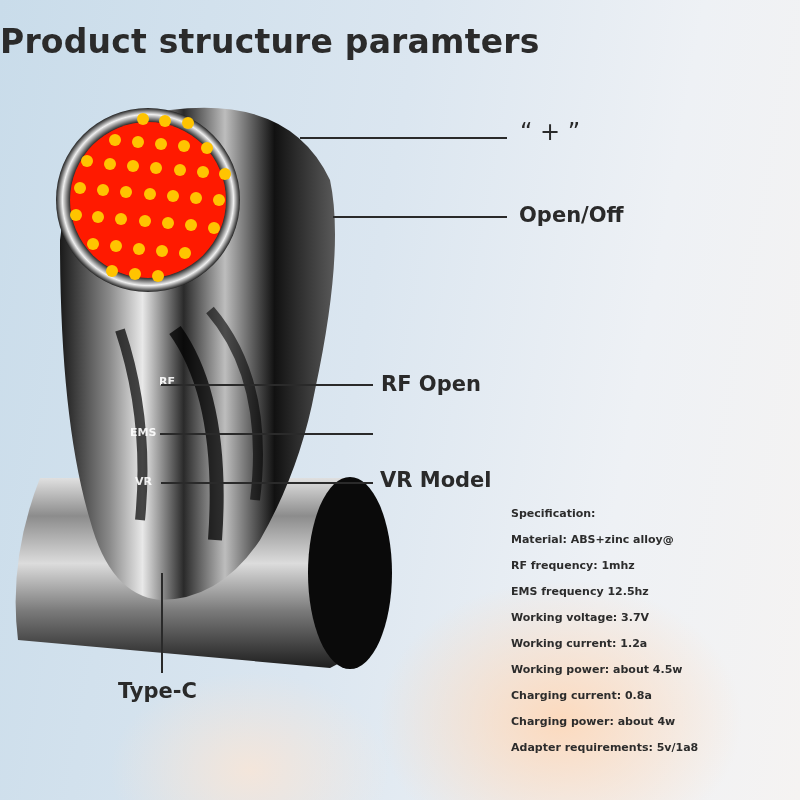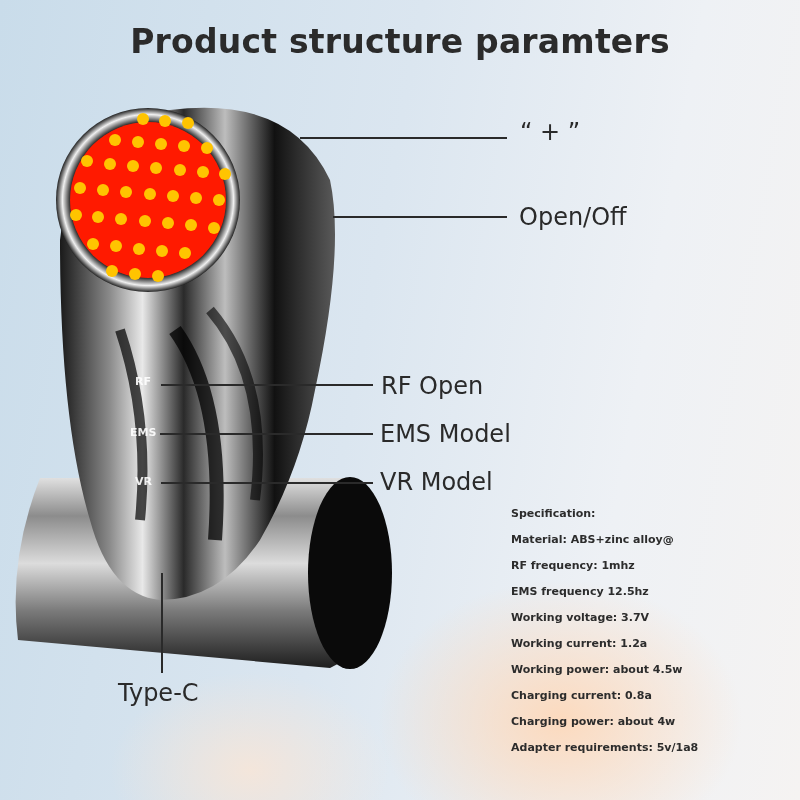--- a/index.html
+++ b/index.html
@@ -2,22 +2,22 @@
 <html><head>
 <meta charset="utf-8">
 <style>
   html,body{margin:0;padding:0;}
   body{width:800px;height:800px;overflow:hidden;font-family:"DejaVu Sans","Liberation Sans",sans-serif;}
   .canvas{position:relative;width:800px;height:800px;overflow:hidden;
     background:
       radial-gradient(ellipse 260px 200px at 560px 720px, rgba(255,214,180,0.85), rgba(255,230,210,0) 70%),
       radial-gradient(ellipse 200px 140px at 250px 770px, rgba(255,230,210,0.7), rgba(255,230,210,0) 70%),
       linear-gradient(100deg,#c9dcea 0%,#dbe6f0 45%,#eef1f5 75%,#f5f3f2 100%);}
-  .title{position:absolute;left:0;width:800px;top:22px;text-align:center;font-weight:bold;font-size:33px;color:#2b2b2b;letter-spacing:0.2px;}
-  .label{position:absolute;font-weight:normal;color:#2a2a2a;font-size:24px;white-space:nowrap;}
+  .title{position:absolute;left:0;width:800px;top:22px;text-align:left;font-weight:bold;font-size:33px;color:#2b2b2b;letter-spacing:0.2px;}
+  .label{position:absolute;font-weight:bold;color:#2a2a2a;font-size:21px;white-space:nowrap;}
   .line{position:absolute;background:#2a2a2a;}
   .spec{position:absolute;left:511px;top:501px;font-weight:bold;font-size:11px;color:#2c2c2c;line-height:26px;}
   .spec div{white-space:nowrap;}
   .mini{position:absolute;color:#fff;font-size:11px;font-weight:bold;opacity:0.9;}
   svg.device{position:absolute;left:0;top:0;}
 </style>
 </head>
 <body>
 
 <div class="canvas">
@@ -93,35 +93,34 @@
         <circle cx="116" cy="246" r="6"></circle>
         <circle cx="139" cy="249" r="6"></circle>
         <circle cx="162" cy="251" r="6"></circle>
         <circle cx="185" cy="253" r="6"></circle>
       <circle cx="112" cy="271" r="6"></circle>
         <circle cx="135" cy="274" r="6"></circle>
         <circle cx="158" cy="276" r="6"></circle>
     </g>
   </svg>
 
-  <div class="mini" style="left:135px;top:375px;">RF</div>
+  <div class="mini" style="left:159px;top:375px;">RF</div>
   <div class="mini" style="left:130px;top:426px;text-align:right;">EMS</div>
   <div class="mini" style="left:135px;top:475px;">VR</div>
 
   <div class="line" style="left:300px;top:137px;width:207px;height:2px;"></div>
   <div class="line" style="left:333px;top:216px;width:174px;height:2px;"></div>
   <div class="line" style="left:161px;top:384px;width:212px;height:2px;"></div>
   <div class="line" style="left:160px;top:433px;width:213px;height:2px;"></div>
   <div class="line" style="left:161px;top:482px;width:212px;height:2px;"></div>
   <div class="line" style="left:161px;top:573px;width:2px;height:100px;"></div>
 
   <div class="label" style="left:520px;top:118px;font-weight:normal;font-size:24px;">“ + ”</div>
   <div class="label" style="left:519px;top:203px;">Open/Off</div>
   <div class="label" style="left:381px;top:372px;">RF Open</div>
-  <div class="label" style="left:380px;top:420px;">EMS Model</div>
   <div class="label" style="left:380px;top:468px;">VR Model</div>
   <div class="label" style="left:118px;top:679px;text-align:right;">Type-C</div>
 
   <div class="spec">
     <div>Specification:</div>
     <div>Material: ABS+zinc alloy@</div>
     <div>RF frequency: 1mhz</div>
     <div>EMS frequency 12.5hz</div>
     <div>Working voltage: 3.7V</div>
     <div>Working current: 1.2a</div>

